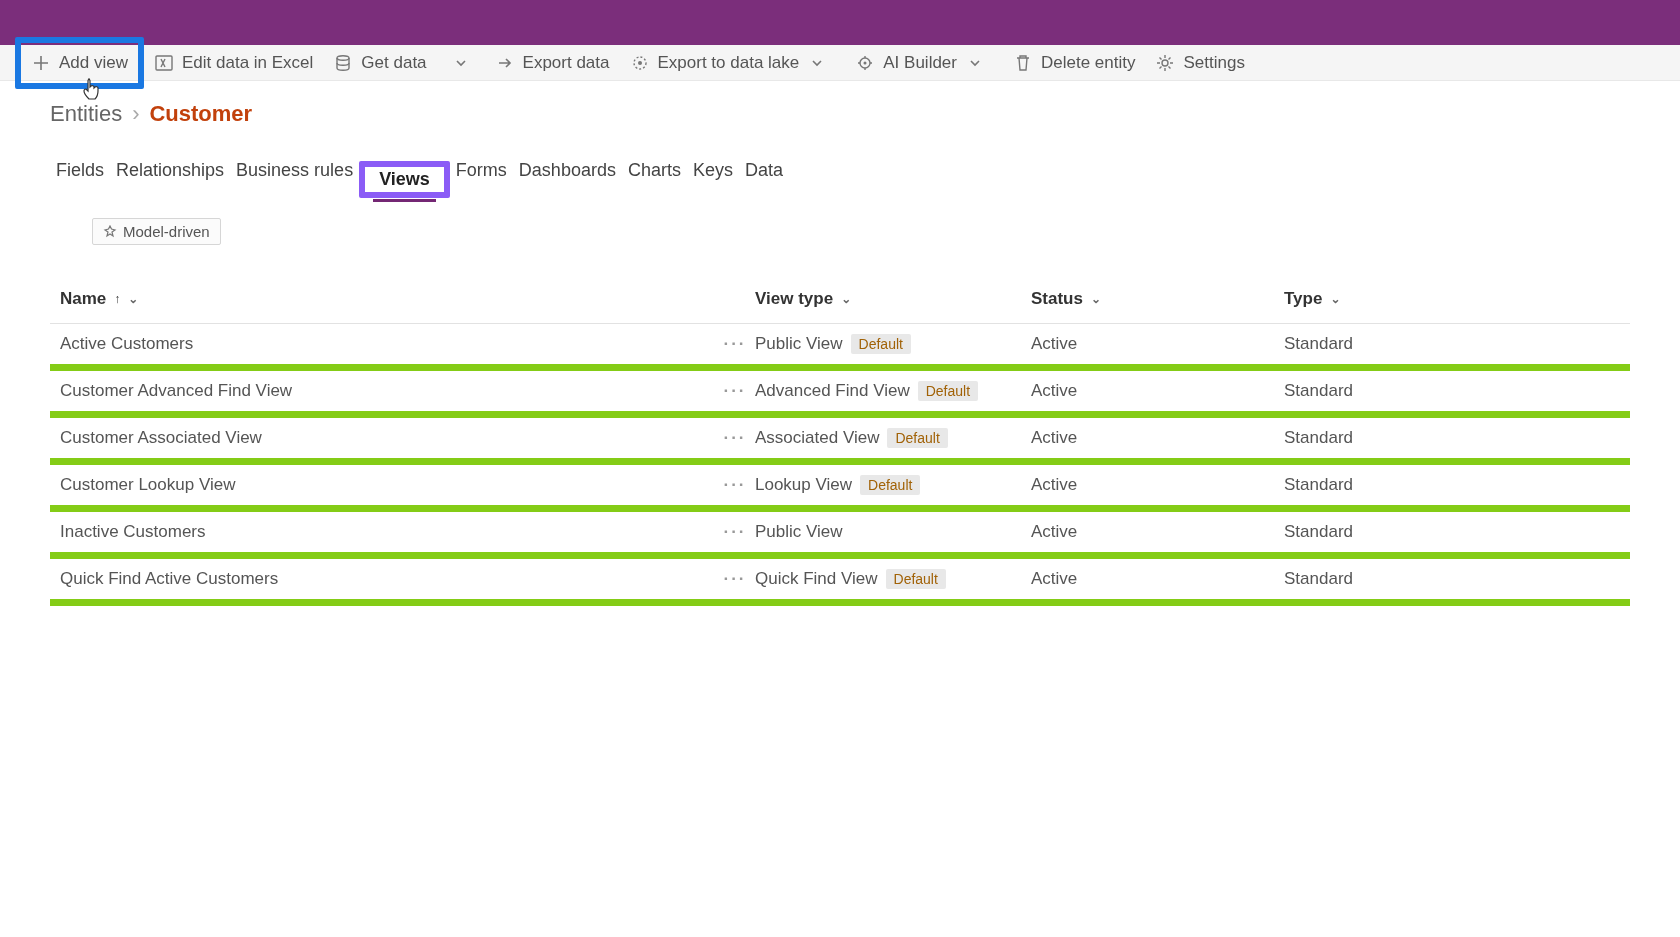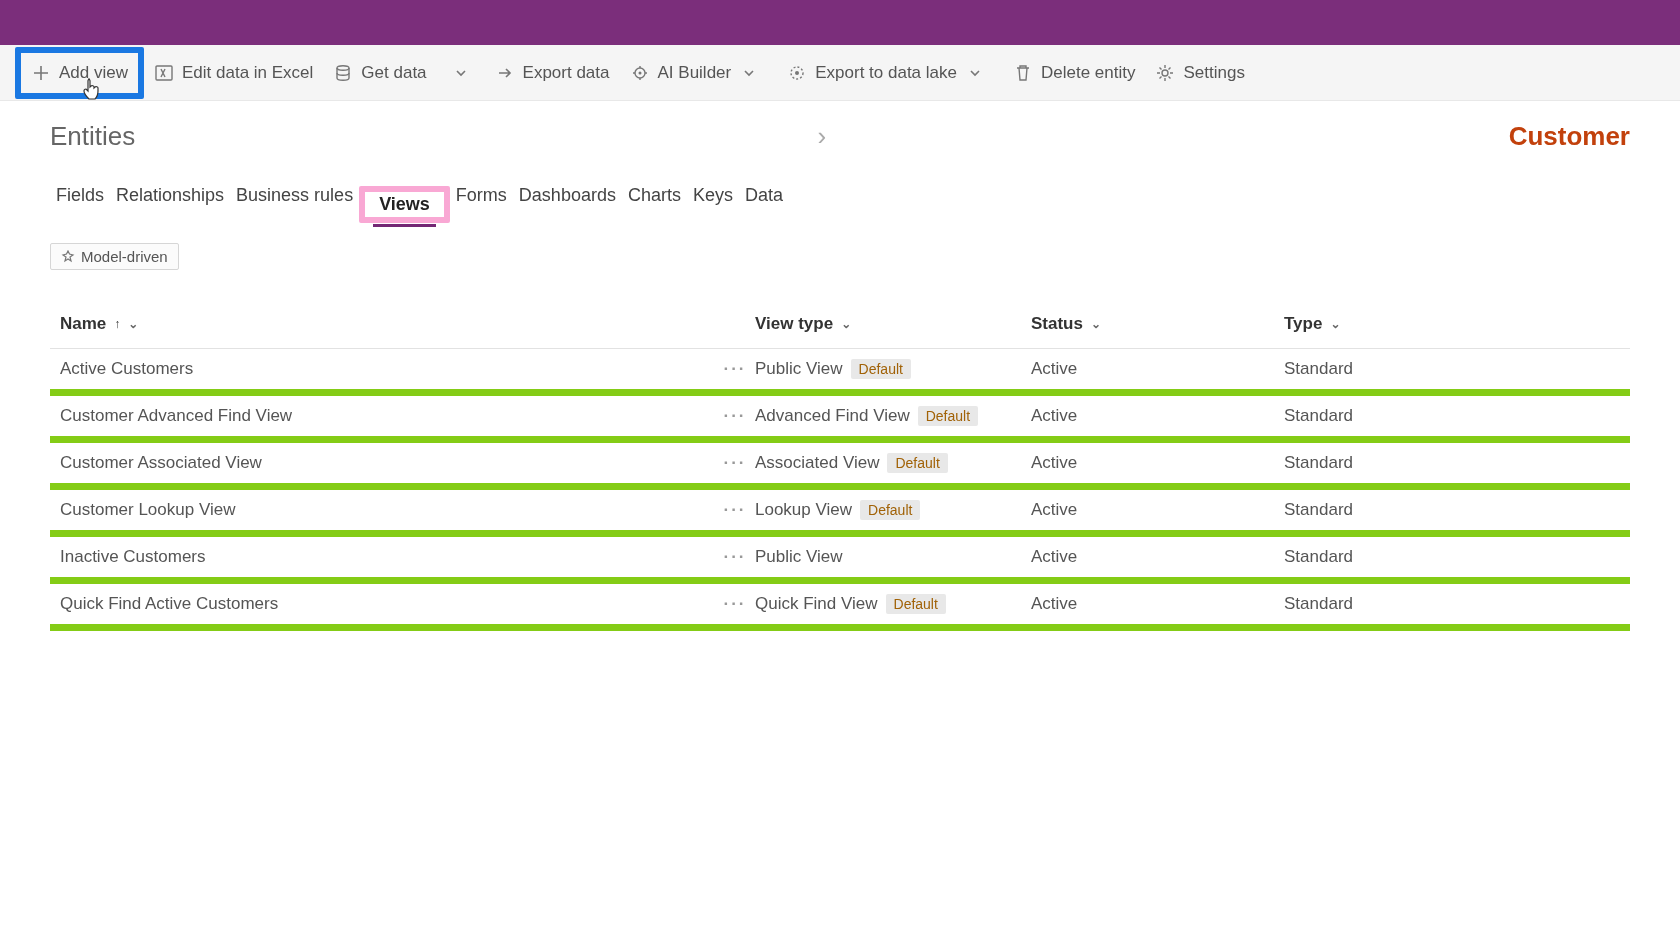--- a/index.html
+++ b/index.html
@@ -1,37 +1,37 @@
 <!DOCTYPE html>
 <html><head>
 <meta charset="utf-8">
 <style>
   * { box-sizing: border-box; margin: 0; padding: 0; }
   html, body { width: 1680px; height: 937px; font-family: "Segoe UI", Arial, sans-serif; background: #fff; color: #323130; }
   .topbar { height: 45px; background: #7b2e7b; }
-  .cmdbar { height: 56px; background: #f5f5f5; display: flex; align-items: center; padding: 0 15px; border-bottom: 1px solid #e8e8e8; }
+  .cmdbar { height: 36px; background: #f5f5f5; display: flex; align-items: center; padding: 0 15px; border-bottom: 1px solid #e8e8e8; }
   .cmd { display: inline-flex; align-items: center; height: 40px; padding: 0 10px; color: #555; font-size: 17px; cursor: pointer; }
   .cmd .ic { margin-right: 8px; display: inline-flex; align-items: center; justify-content: center; width: 20px; height: 20px; }
   .cmd .chev { margin-left: 8px; }
   .highlight { border: 6px solid #1a78e2; border-radius: 2px; }
   .addview-highlight { display: inline-flex; align-items: center; }
   .cursor-pointer-icon { position: absolute; left: 80px; top: 76px; pointer-events: none; }
 
   .content { padding: 12px 50px 0 50px; }
-  .breadcrumb { display: flex; align-items: center; font-size: 26px; padding: 8px 0 10px 0; justify-content: space-between; }
+  .breadcrumb { display: flex; align-items: center; font-size: 22px; padding: 8px 0 10px 0; }
   .breadcrumb .crumb { color: #666; }
   .breadcrumb .sep { margin: 0 10px; color: #aaa; }
   .breadcrumb .current { font-weight: 700; color: #c2410c; }
 
   .tabs { display: flex; align-items: center; padding: 8px 0 14px 0; border-bottom: none; font-size: 18px; }
   .tab { color: #444; padding: 8px 6px 10px 6px; cursor: pointer; }
   .tab.active { color: #222; font-weight: 600; border-bottom: 3px solid #742774; }
-  .tab-highlight { border: 6px solid #f9a8d4; padding: 2px 8px; margin-top: 16px; }
-
-  .filterchip { display: inline-flex; align-items: center; gap: 6px; border: 1px solid #d6d6d6; background: #fbfbfb; color: #555; font-size: 15px; padding: 4px 10px; border-radius: 2px; margin-top: 6px; cursor: pointer; }
+  .tab-highlight { border: 6px solid #8b5cf6; padding: 2px 8px; margin-top: 16px; }
+
+  .filterchip { display: inline-flex; align-items: center; gap: 6px; border: 1px solid #d6d6d6; background: #fbfbfb; color: #555; font-size: 15px; padding: 4px 10px; border-radius: 2px; margin-top: 6px; cursor: pointer; margin-left: 42px; }
 
   .table { width: 100%; margin-top: 44px; }
   .thead { display: flex; align-items: center; padding: 0 10px 14px 10px; border-bottom: 1px solid #e2e2e2; font-size: 17px; color: #333; font-weight: 600; }
   .col-name   { flex: 0 0 calc(715px - 60px); padding-left: 0; }
   .col-menu   { flex: 0 0 40px; }
   .col-vtype  { flex: 0 0 253px; }
   .col-status { flex: 0 0 253px; margin-left: 23px; }
   .col-type   { flex: 1 1 auto; }
   .th { display: inline-flex; align-items: center; gap: 8px; }
   .sort-up { font-size: 12px; }
@@ -92,41 +92,41 @@
       <svg width="18" height="18" viewBox="0 0 18 18">
           <path d="M3 9h10M10 5l4 4-4 4" stroke="#777" stroke-width="1.6" fill="none"></path>
         </svg>
     </span>
     <span>Export data</span>
   </span>
 
   <span class="cmd">
     <span class="ic">
       <svg width="18" height="18" viewBox="0 0 18 18">
+          <circle cx="9" cy="9" r="6" fill="none" stroke="#777" stroke-width="1.4" stroke-dasharray="2 2"></circle>
+          <circle cx="9" cy="9" r="2" fill="#777"></circle>
+        </svg>
+    </span>
+    <span>Export to data lake</span>
+    <span class="ic chev">
+      <svg width="12" height="12" viewBox="0 0 12 12">
+          <path d="M2 4l4 4 4-4" stroke="#777" stroke-width="1.6" fill="none"></path>
+        </svg>
+    </span>
+  </span>
+
+  <span class="cmd">
+    <span class="ic">
+      <svg width="18" height="18" viewBox="0 0 18 18">
           <circle cx="9" cy="9" r="5" fill="none" stroke="#777" stroke-width="1.4"></circle>
           <circle cx="9" cy="9" r="1.5" fill="#777"></circle>
           <path d="M9 2v2M9 14v2M2 9h2M14 9h2" stroke="#777" stroke-width="1.4"></path>
         </svg>
     </span>
     <span>AI Builder</span>
-    <span class="ic chev">
-      <svg width="12" height="12" viewBox="0 0 12 12">
-          <path d="M2 4l4 4 4-4" stroke="#777" stroke-width="1.6" fill="none"></path>
-        </svg>
-    </span>
-  </span>
-
-  <span class="cmd">
-    <span class="ic">
-      <svg width="18" height="18" viewBox="0 0 18 18">
-          <circle cx="9" cy="9" r="6" fill="none" stroke="#777" stroke-width="1.4" stroke-dasharray="2 2"></circle>
-          <circle cx="9" cy="9" r="2" fill="#777"></circle>
-        </svg>
-    </span>
-    <span>Export to data lake</span>
     <span class="ic chev">
       <svg width="12" height="12" viewBox="0 0 12 12">
           <path d="M2 4l4 4 4-4" stroke="#777" stroke-width="1.6" fill="none"></path>
         </svg>
     </span>
   </span>
 
   <span class="cmd">
     <span class="ic">
       <svg width="16" height="18" viewBox="0 0 16 18">

